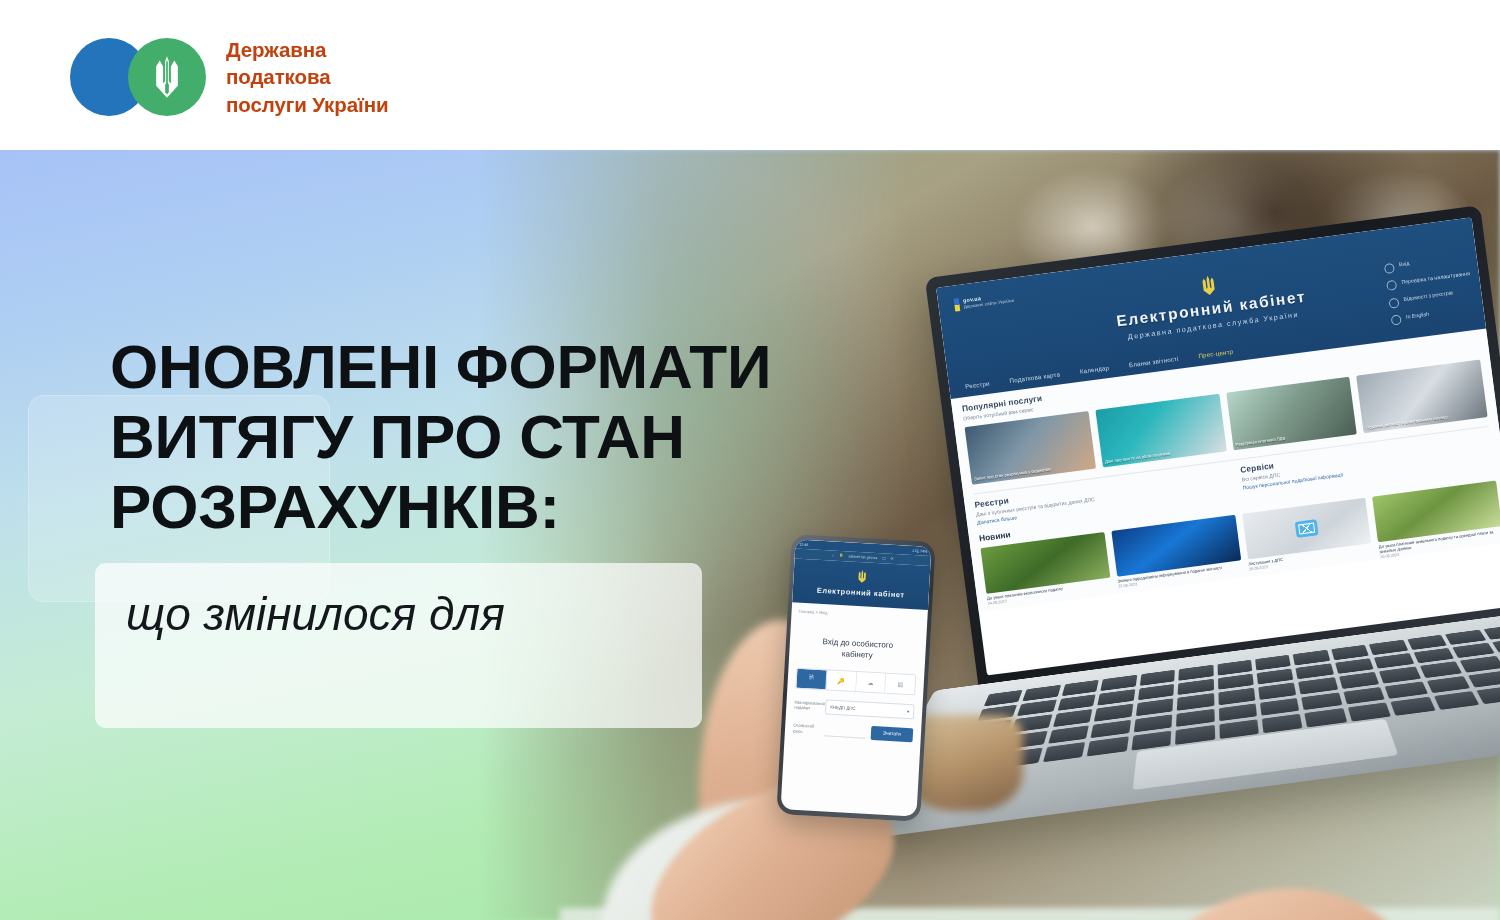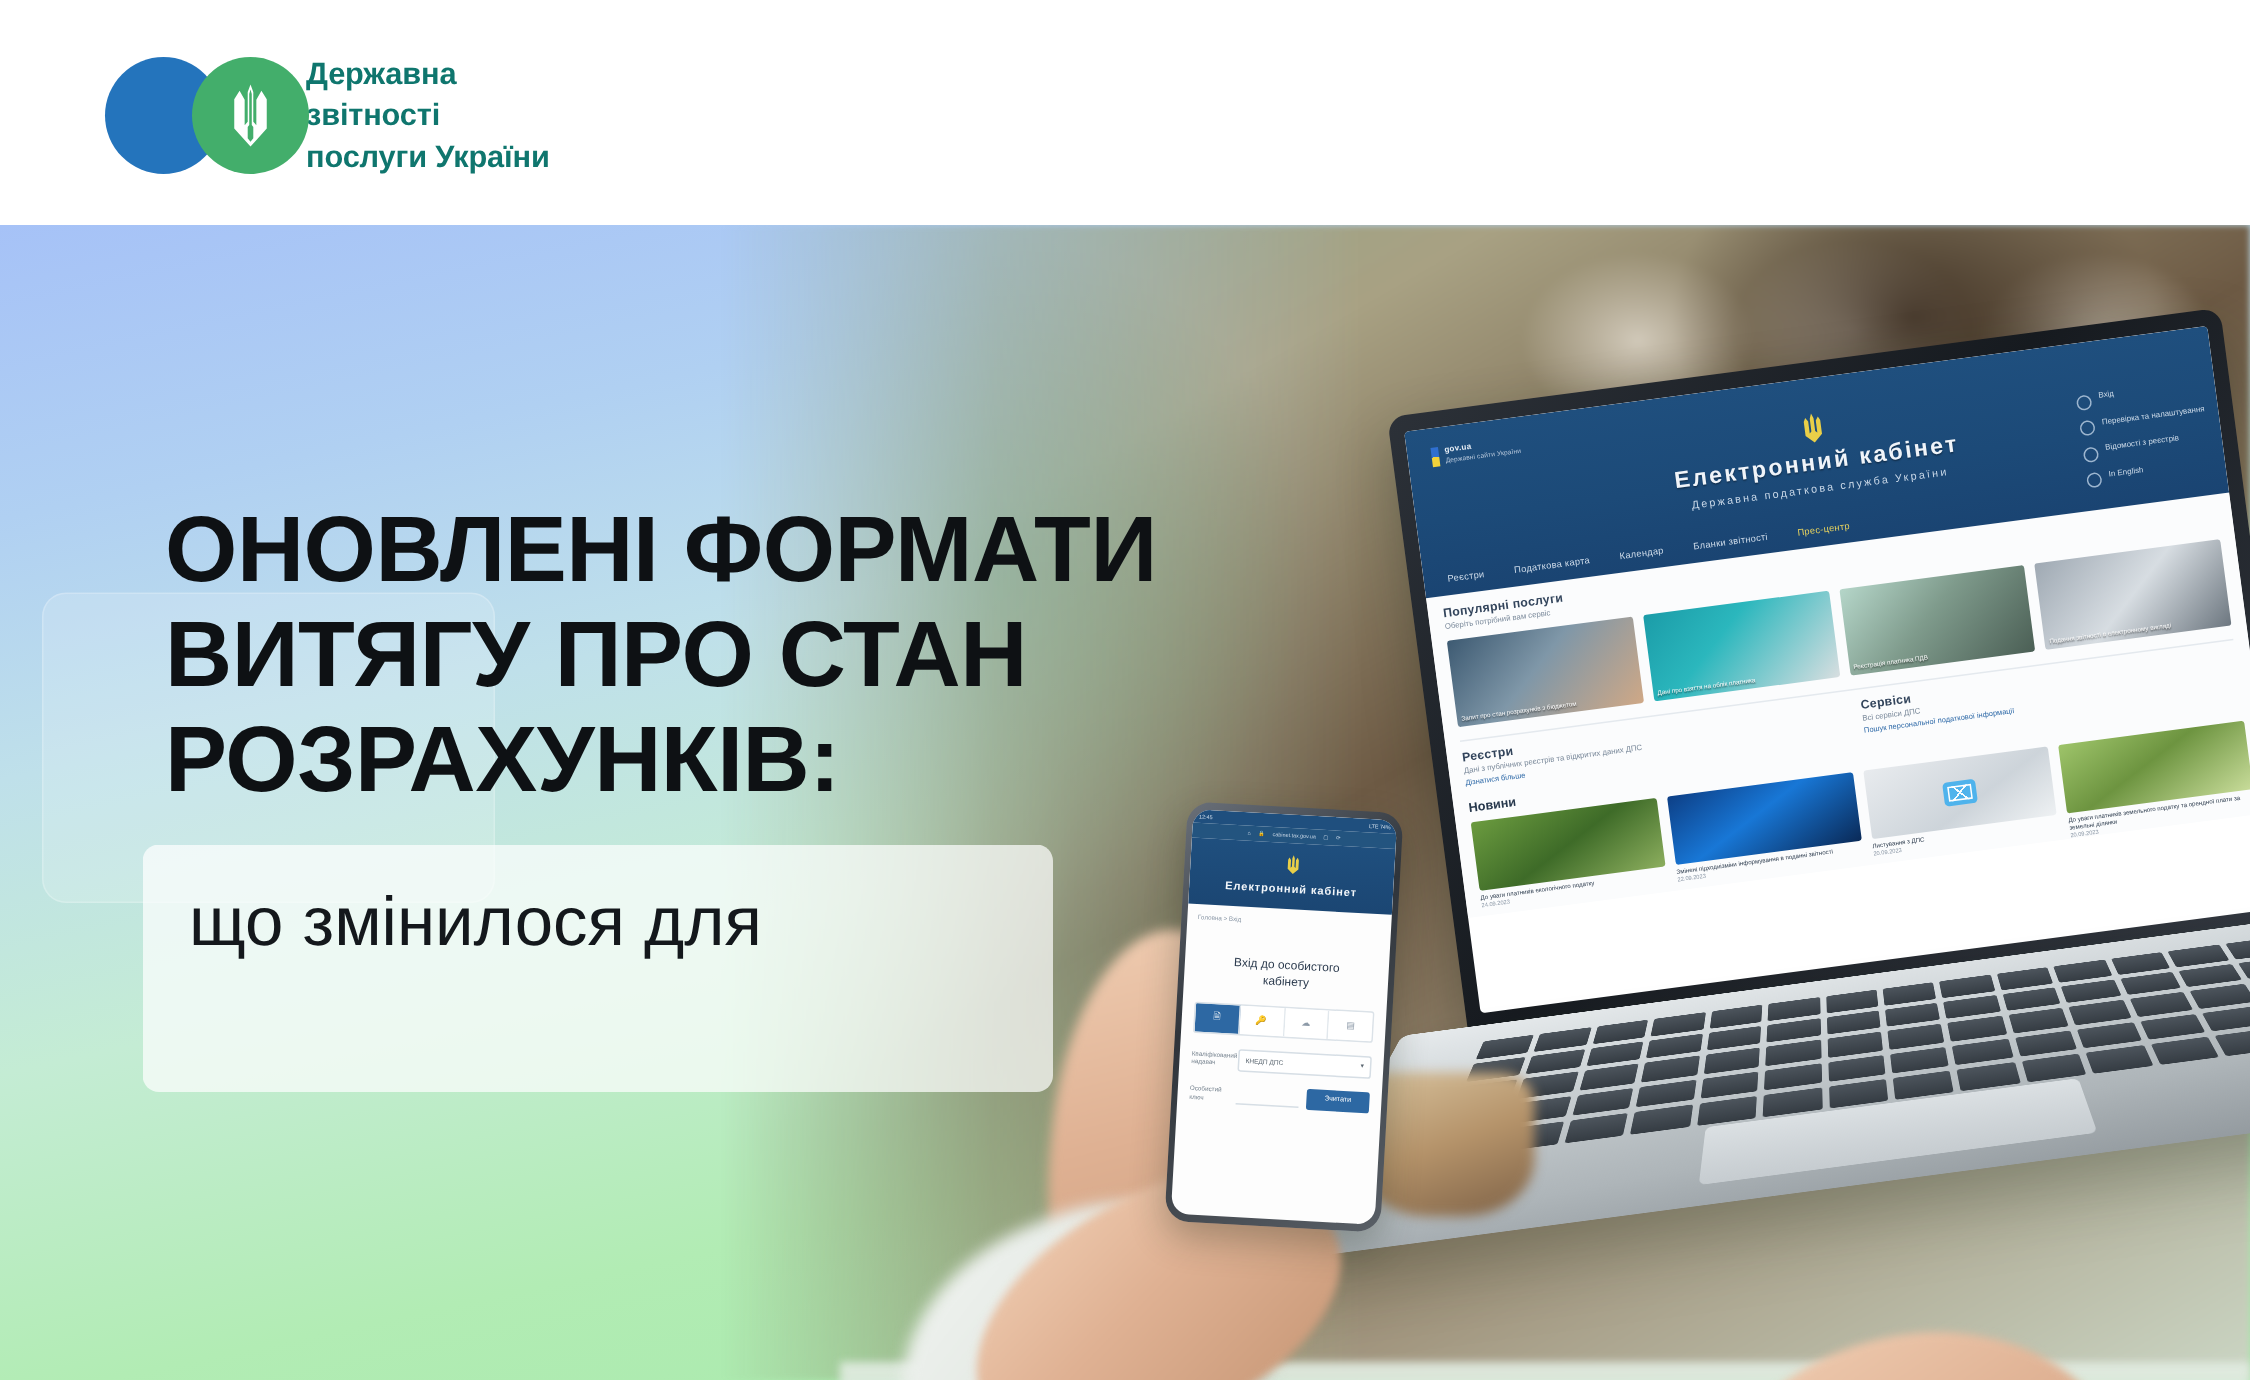--- a/index.html
+++ b/index.html
@@ -53,25 +53,25 @@
   .logo-circle.blue  { left: 0;    background: #2474bc; }
   .logo-circle.green { left: 58px; background: #43ae6b; }
   .trident-svg {
     position: absolute;
     left: 80px;
     top: 17px;
     width: 34px;
     height: 44px;
   }
   .logo-text {
-    margin-left: 4px;
+    margin-left: 26px;
     font-size: 20.5px;
     font-weight: bold;
     line-height: 1.33;
-    color: #0f766e;
+    color: #c2410c;
     letter-spacing: -0.1px;
     white-space: nowrap;
   }
 
   
   .hero {
     position: absolute;
     left: 0; top: 150px;
     width: 1500px;
     height: 770px;
@@ -535,20 +535,21 @@
   .subtitle {
     position: absolute;
     left: 126px;
     top: 585px;
     width: 560px;
     font-size: 46px;
     font-weight: normal;
     line-height: 1.28;
     color: #14181c;
     z-index: 36;
+    font-style: italic;
   }
   .subtitle .sub-line { display: block; white-space: nowrap; }
 </style>
 </head>
 <body>
 
 <div class="page">
 
   <div class="hero">
     <div class="hero-gradient"></div>
@@ -832,19 +833,19 @@
       <div class="logo-marks">
         <div class="logo-circle blue"></div>
         <div class="logo-circle green"></div>
         <svg class="trident-svg" viewBox="0 0 40 52">
           <path fill="#ffffff" d="M20 1.5 L22.2 7.5 L22.2 31 L24.6 33.6 L24.6 13.5 L28.6 6.5 L32.8 13.2 L32.8 36.2 L20 50.5 L7.2 36.2 L7.2 13.2 L11.4 6.5 L15.4 13.5 L15.4 33.6 L17.8 31 L17.8 7.5 Z
                    M20 5.6 L19 9 L19 33.5 L17.8 35 L17.8 44 L20 46.6 L22.2 44 L22.2 35 L21 33.5 L21 9 Z"></path>
         </svg>
       </div>
       <div class="logo-text">
         <span>Державна</span><br>
-        <span>звітності</span><br>
+        <span>податкова</span><br>
         <span>послуги України</span>
       </div>
     </div>
   </div>
 
 </div>
 
 </body></html>

